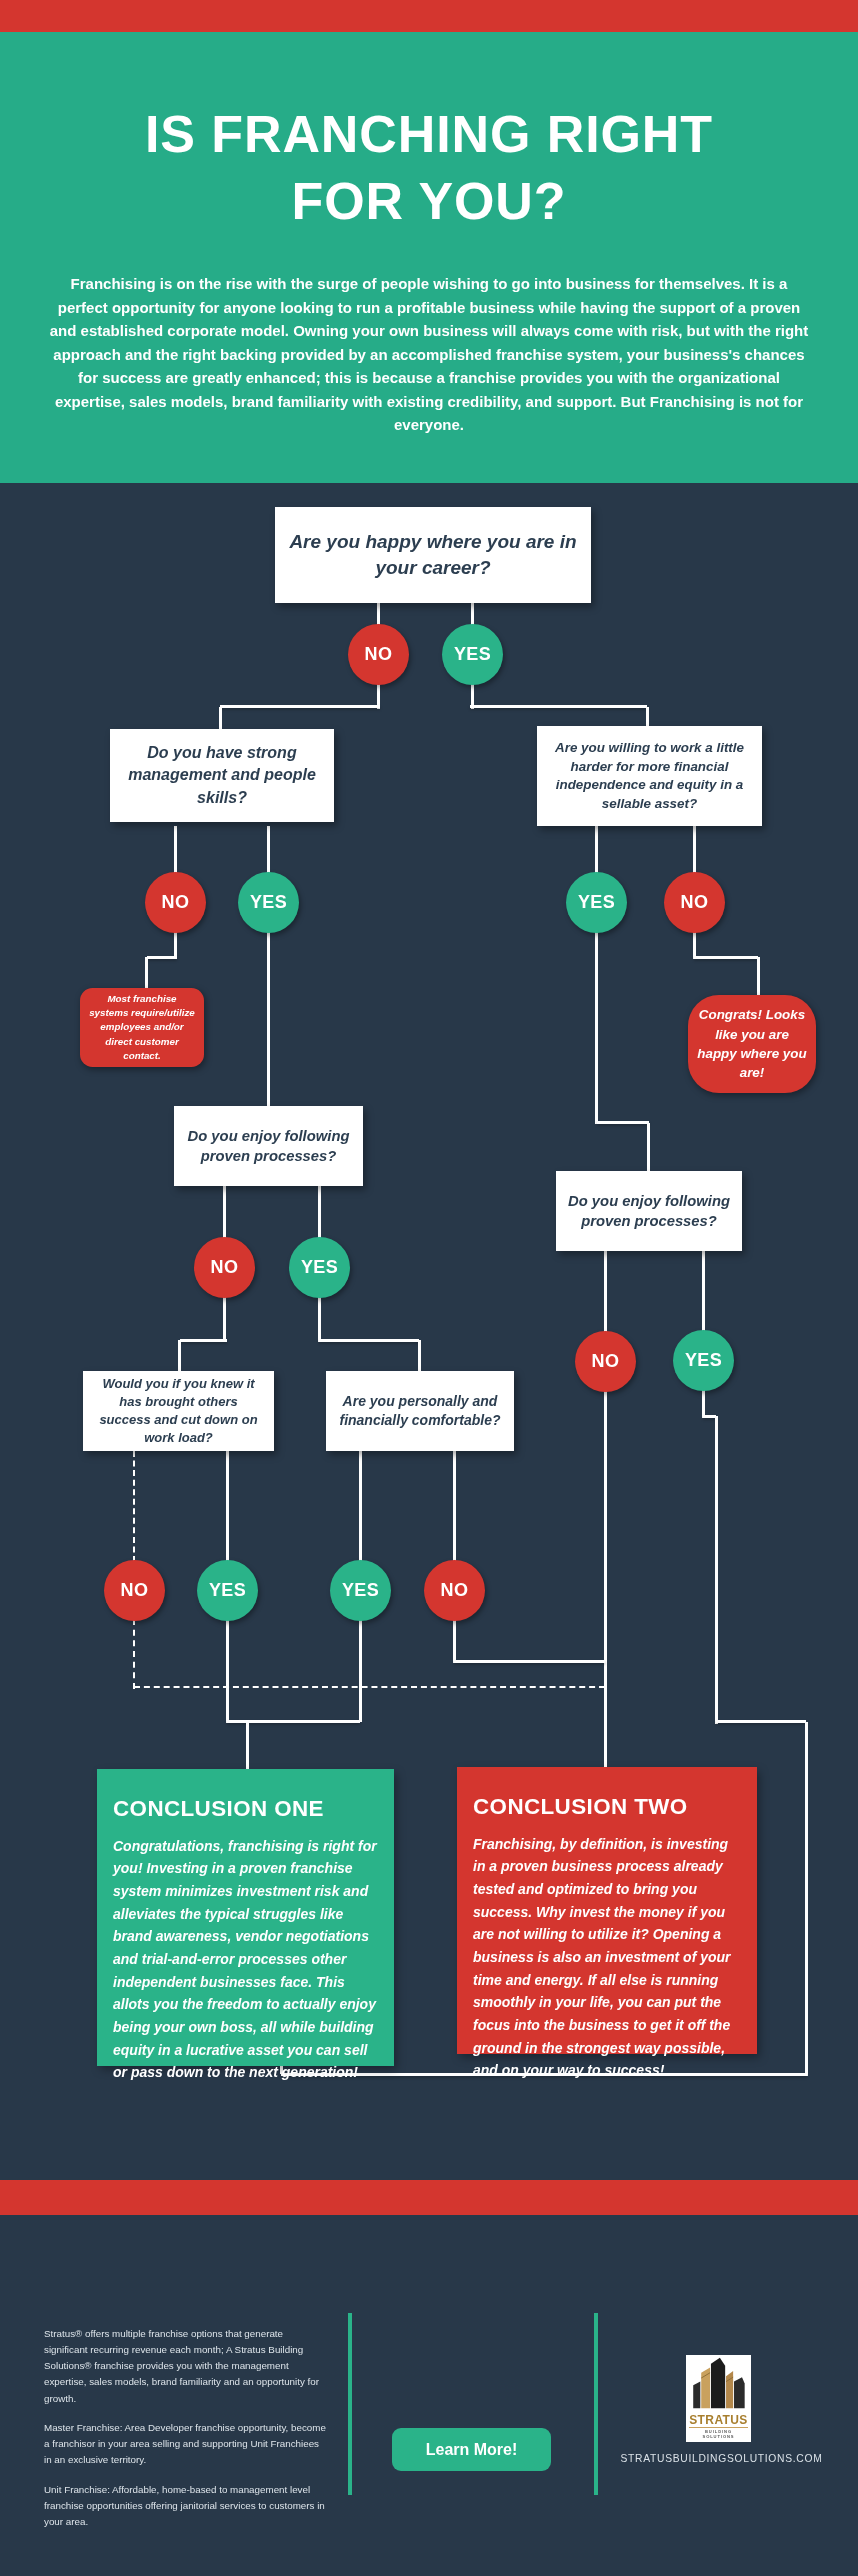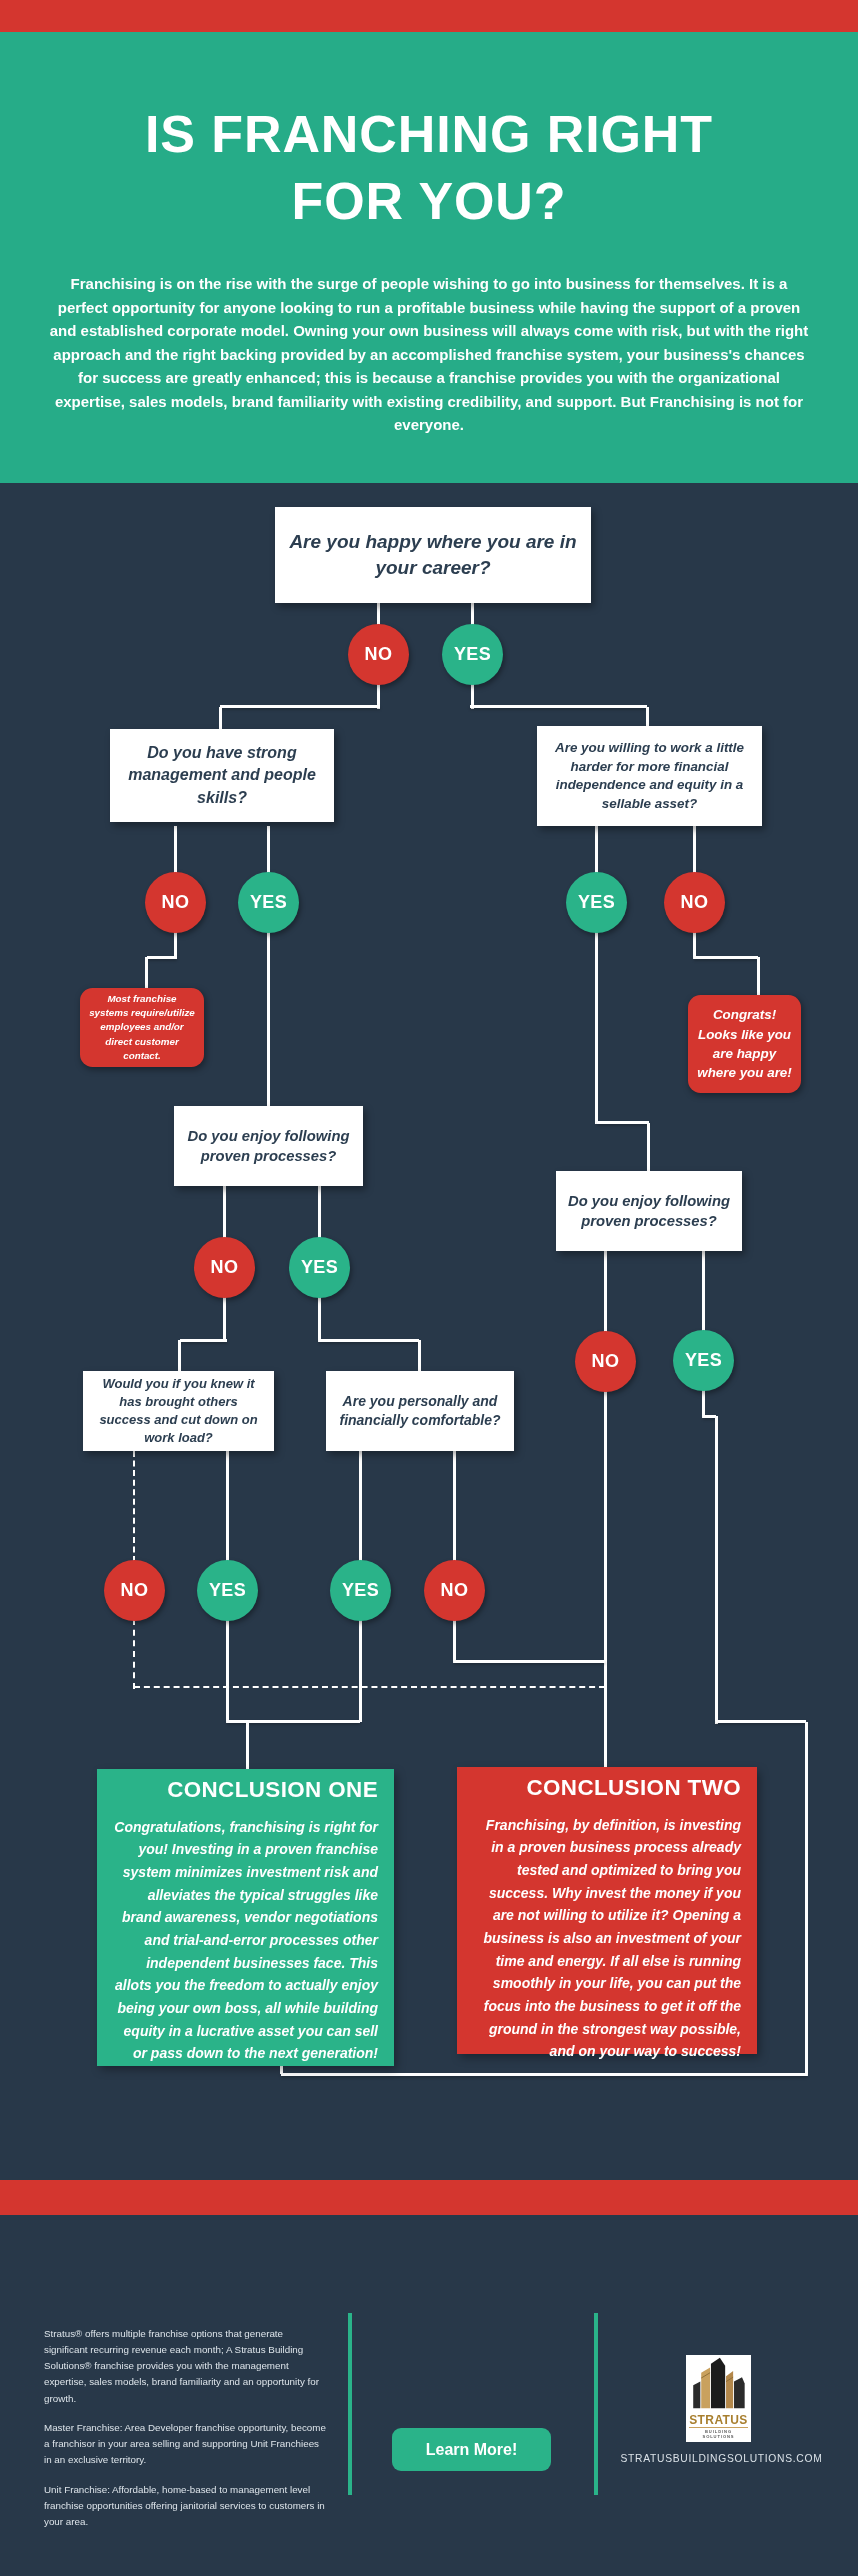--- a/index.html
+++ b/index.html
@@ -24,21 +24,21 @@
         text-align:center;color:#2c3e50;font-style:italic;font-weight:bold;padding:5.4px 9px;box-sizing:border-box;
         box-shadow:2.7px 3.6px 7.2px rgba(0,0,0,.35);line-height:1.38;}
   .circle{position:absolute;width:61px;height:61px;border-radius:50%;z-index:4;display:flex;align-items:center;
           justify-content:center;color:#fff;font-weight:bold;font-size:18px;letter-spacing:0.4px;
           box-shadow:1.8px 2.7px 5.4px rgba(0,0,0,.35);}
   .circle.no{background:var(--red,#d4362f);}
   .circle.yes{background:var(--cgreen,#2ab389);}
   .note{position:absolute;background:var(--red,#d4362f);border-radius:12.5px;z-index:3;display:flex;align-items:center;
         justify-content:center;text-align:center;color:#fff;font-style:italic;font-weight:bold;
         padding:5.4px 7.2px;box-sizing:border-box;line-height:1.45;box-shadow:1.8px 2.7px 6.3px rgba(0,0,0,.35);}
-  .conclusion{position:absolute;z-index:3;box-sizing:border-box;padding:8px 16px;text-align:right;color:#fff;
+  .conclusion{position:absolute;z-index:3;box-sizing:border-box;padding:27px 16px;text-align:left;color:#fff;
               box-shadow:2.7px 3.6px 9px rgba(0,0,0,.35);}
   .conclusion h2{margin:0 0 12.5px 0;font-size:22.4px;letter-spacing:0.4px;}
   .conclusion p{margin:0;font-style:italic;font-weight:bold;font-size:14px;line-height:1.62;}
   
   .redband{position:absolute;left:0;top:2180px;width:859px;height:35px;background:var(--red,#d4362f);}
   .f-left{position:absolute;left:44px;top:2326px;width:284px;color:#dde4ea;font-size:9.8px;line-height:1.65;}
   .f-left p{margin:0 0 13.4px 0;}
   .f-div{position:absolute;top:2313px;width:3.6px;height:182px;background:var(--cgreen,#2ab389);}
   .f-cta{position:absolute;left:368px;top:2331px;width:197px;text-align:center;color:#fff;
          font-weight:bold;font-size:13px;line-height:1.55;}
@@ -137,21 +137,21 @@
       <div class="circle no" style="left: 664px; top: 872px;">NO</div>
       <div class="circle no" style="left: 194px; top: 1237px;">NO</div>
       <div class="circle yes" style="left: 289px; top: 1237px;">YES</div>
       <div class="circle no" style="left: 575px; top: 1331px;">NO</div>
       <div class="circle yes" style="left: 673px; top: 1330px;">YES</div>
       <div class="circle no" style="left: 104px; top: 1560px;">NO</div>
       <div class="circle yes" style="left: 197px; top: 1560px;">YES</div>
       <div class="circle yes" style="left: 330px; top: 1560px;">YES</div>
       <div class="circle no" style="left: 424px; top: 1560px;">NO</div>
       <div class="note" style="left: 80px; top: 988px; width: 124px; height: 79px; font-size: 9.8px;">Most franchise systems require/utilize employees and/or direct customer contact.</div>
-      <div class="note" style="left: 688px; top: 995px; width: 113px; height: 98px; font-size: 13.4px;">Congrats! Looks like you are happy where you are!</div>
+      <div class="note" style="left: 688px; top: 995px; width: 128px; height: 98px; font-size: 13.4px; border-radius: 31px;">Congrats! Looks like you are happy where you are!</div>
       <div class="conclusion" style="left: 97px; top: 1769px; width: 297px; height: 297px; background: var(--cgreen);">
         <h2>CONCLUSION ONE</h2>
         <p>Congratulations, franchising is right for you! Investing in a proven franchise system minimizes investment risk and alleviates the typical struggles like brand awareness, vendor negotiations and trial-and-error processes other independent businesses face. This allots you the freedom to actually enjoy being your own boss, all while building equity in a lucrative asset you can sell or pass down to the next generation!</p>
       </div>
       <div class="conclusion" style="left: 457px; top: 1767px; width: 300px; height: 287px; background: var(--red);">
         <h2>CONCLUSION TWO</h2>
         <p>Franchising, by definition, is investing in a proven business process already tested and optimized to bring you success. Why invest the money if you are not willing to utilize it? Opening a business is also an investment of your time and energy. If all else is running smoothly in your life, you can put the focus into the business to get it off the ground in the strongest way possible, and on your way to success!</p>
       </div>
     </div>
 

